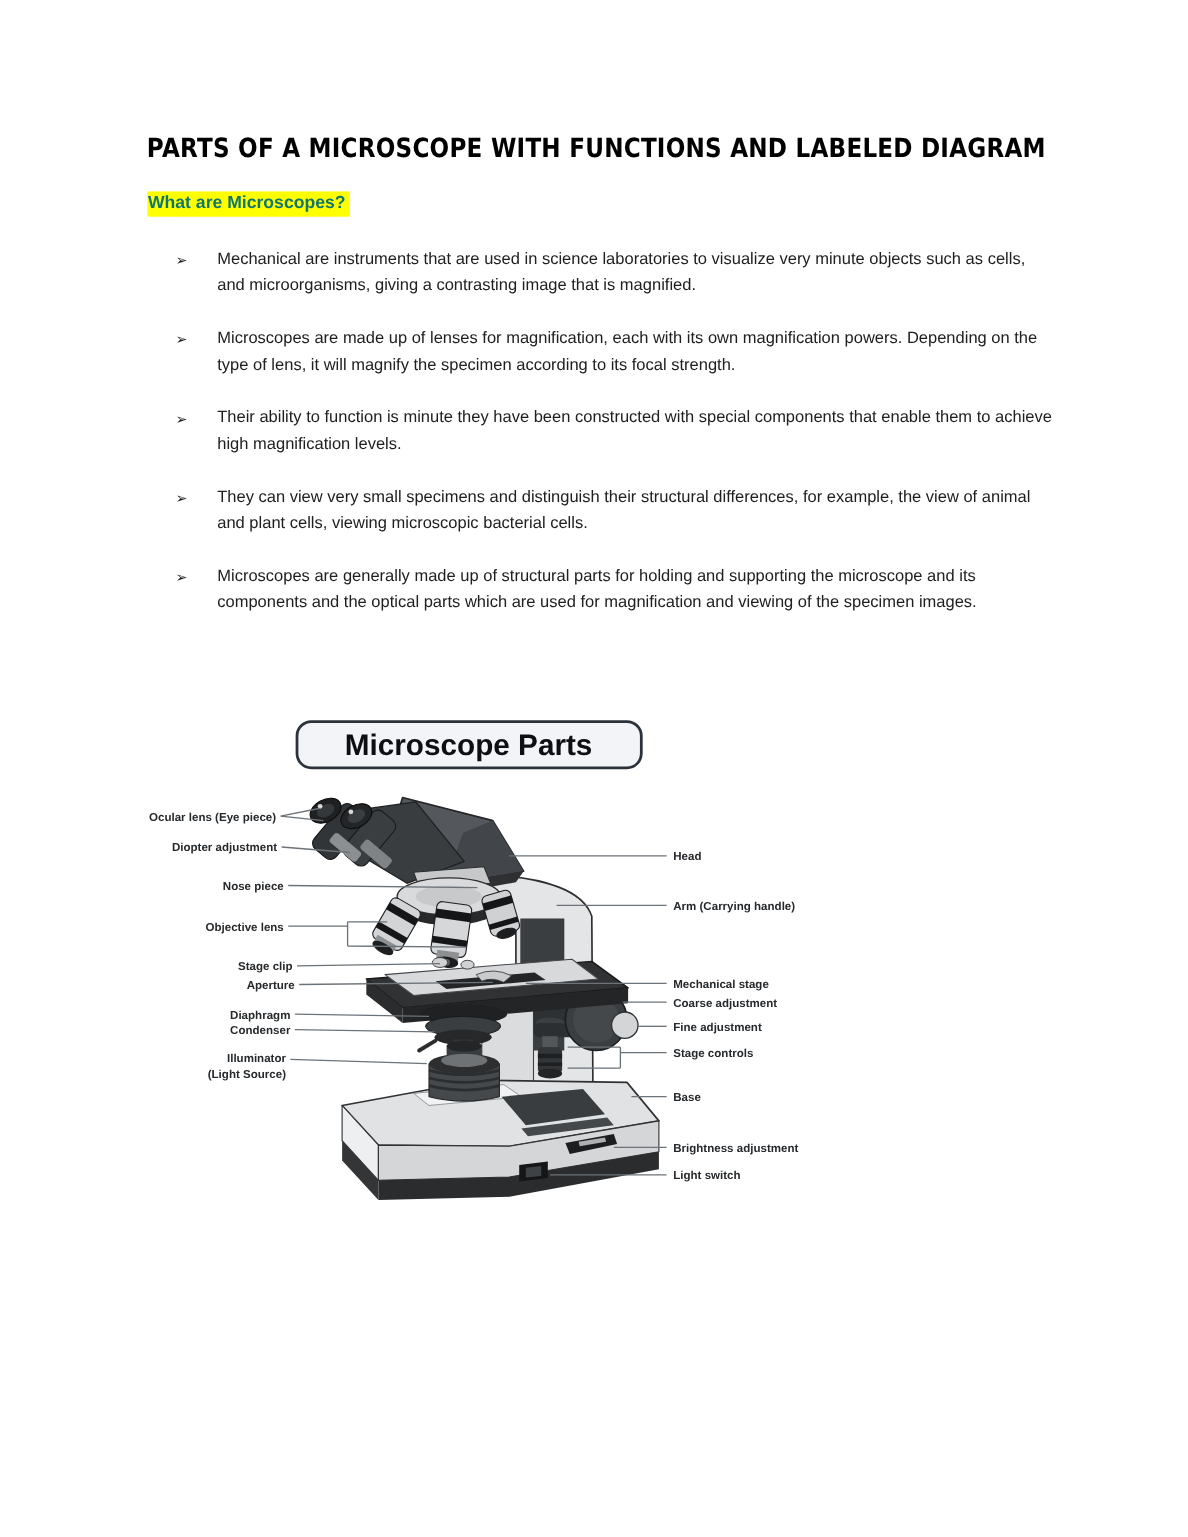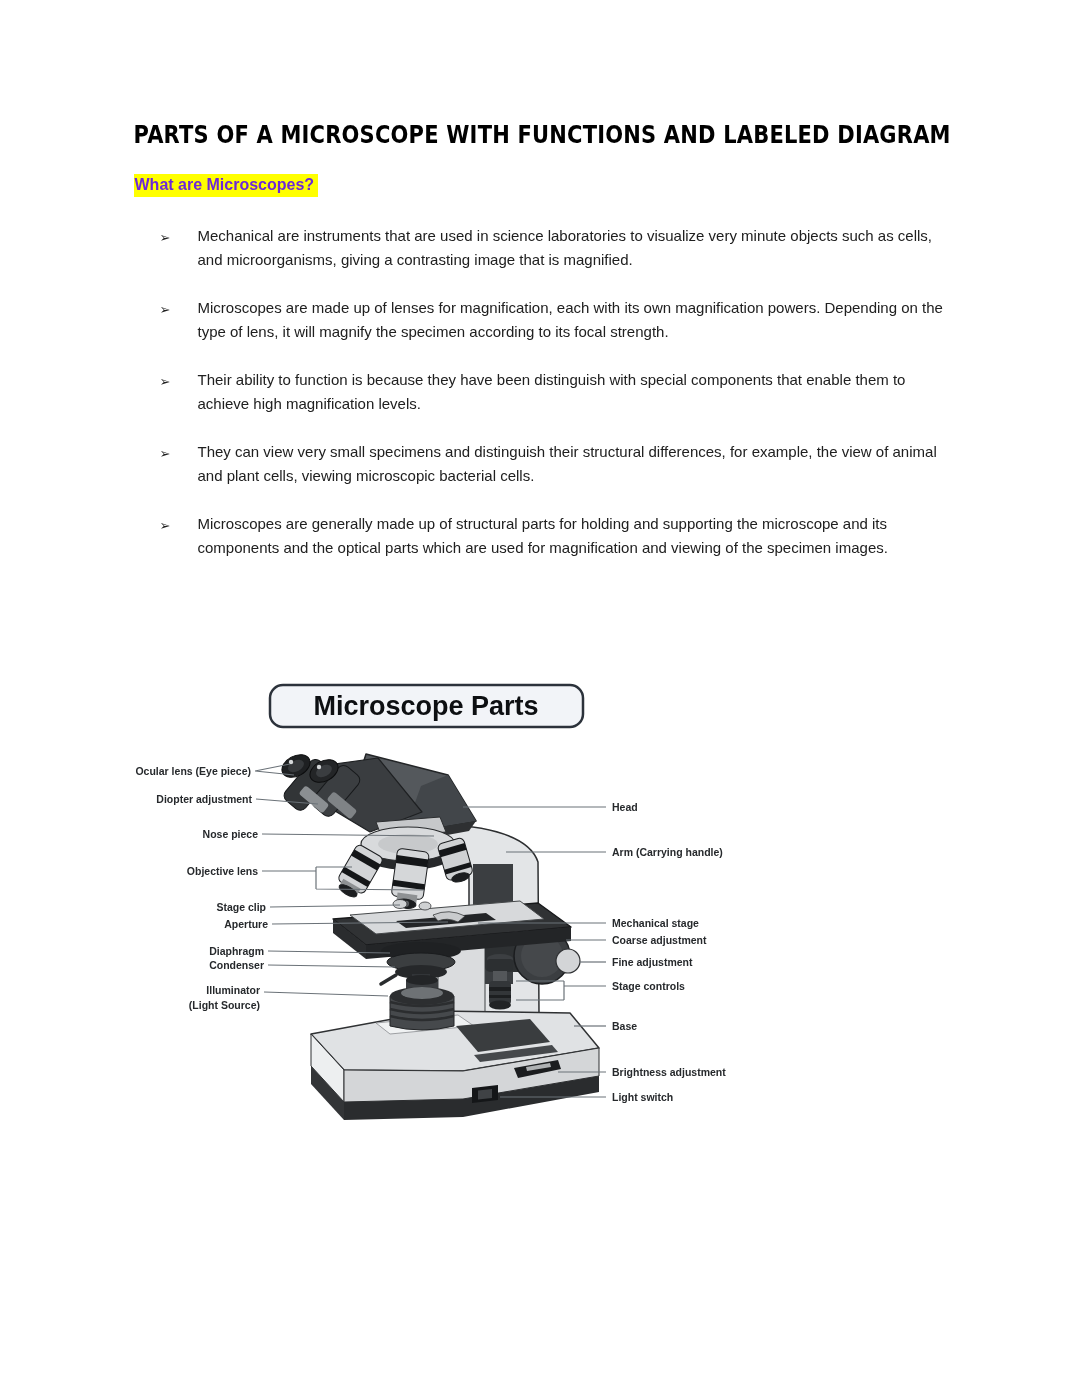--- a/index.html
+++ b/index.html
@@ -27,21 +27,21 @@
     transform: scaleY(1.15);
     transform-origin: left top;
     white-space: nowrap;
   }
   .section-heading {
     position: absolute;
     left: 126px;
     top: 174px;
     font-size: 16px;
     font-weight: bold;
-    color: #6d28d9;
+    color: #0f766e;
     background: #ffff00;
     padding: 2px 4px 3px 1px;
     display: inline-block;
   }
   .bullets {
     position: absolute;
     left: 152px;
     top: 224px;
     width: 800px;
     list-style: none;
@@ -58,21 +58,21 @@
     flex: 0 0 38px;
     font-family: "DejaVu Sans", sans-serif;
     font-size: 13px;
     padding-top: 2px;
     color: #1f1f1f;
   }
   .bullets .btext { flex: 1; }
   .figure {
     position: absolute;
     left: 130px;
-    top: 674px;
+    top: 645px;
     width: 720px;
     height: 450px;
   }
   .figure svg { overflow: visible; display: block; }
   .fig-label {
     font-family: "Liberation Sans", sans-serif;
     font-size: 10.5px;
     font-weight: bold;
     fill: #26292c;
   }
@@ -96,21 +96,21 @@
     <li>
       <span class="marker">➢</span>
       <span class="btext">Mechanical are instruments that are used in science laboratories to visualize very minute objects such as cells, and microorganisms, giving a contrasting image that is magnified.</span>
     </li>
     <li>
       <span class="marker">➢</span>
       <span class="btext">Microscopes are made up of lenses for magnification, each with its own magnification powers. Depending on the type of lens, it will magnify the specimen according to its focal strength.</span>
     </li>
     <li>
       <span class="marker">➢</span>
-      <span class="btext">Their ability to function is because they have been distinguish with special components that enable them to achieve high magnification levels.</span>
+      <span class="btext">Their ability to function is minute they have been constructed with special components that enable them to achieve high magnification levels.</span>
     </li>
     <li>
       <span class="marker">➢</span>
       <span class="btext">They can view very small specimens and distinguish their structural differences, for example, the view of animal and plant cells, viewing microscopic bacterial cells.</span>
     </li>
     <li>
       <span class="marker">➢</span>
       <span class="btext">Microscopes are generally made up of structural parts for holding and supporting the microscope and its components and the optical parts which are used for magnification and viewing of the specimen images.</span>
     </li>
   </ul>

